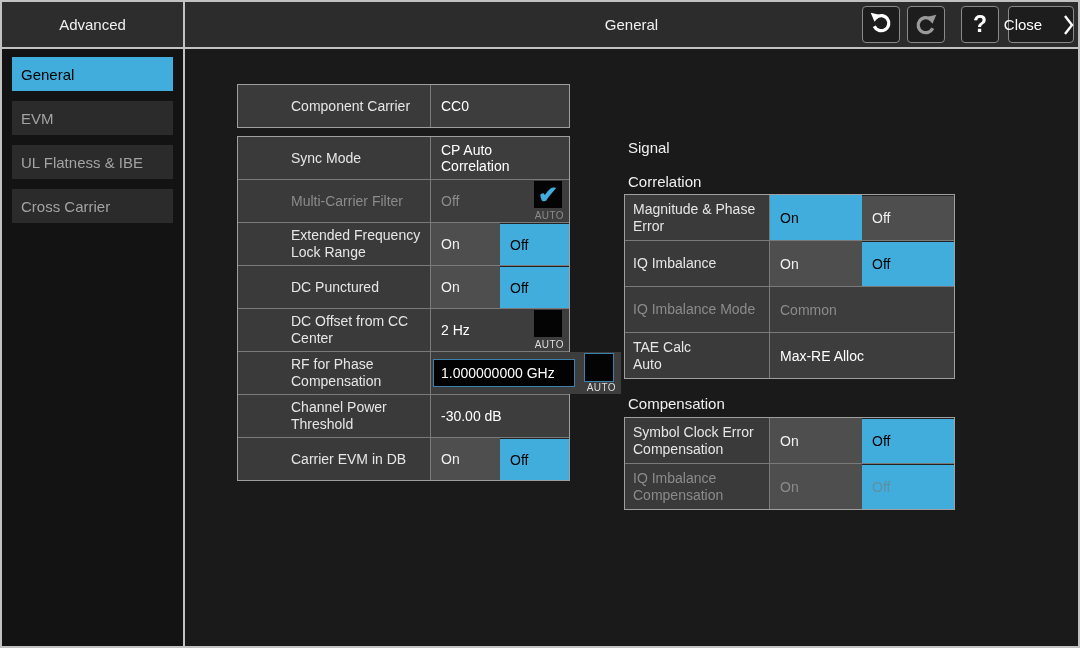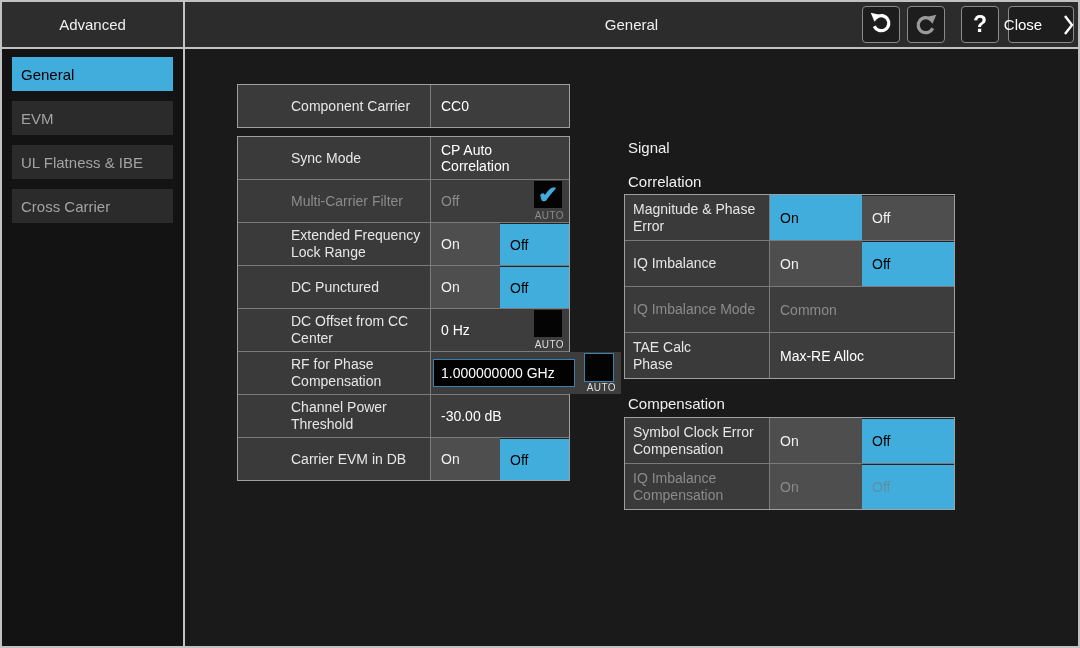--- a/index.html
+++ b/index.html
@@ -189,21 +189,21 @@
           <div class="cell-toggle">
             <div class="half">On</div>
             <div class="half sel">Off</div>
           </div>
         </div>
 
         <div class="row">
           <div class="cell-label">DC Offset from CC
 Center</div>
           <div class="cell-value has-auto">
-            <span>0 Hz</span>
+            <span>2 Hz</span>
             <div class="auto-wrap">
               <div class="auto-box"></div>
               <span class="auto-label">AUTO</span>
             </div>
           </div>
         </div>
 
         <div class="row">
           <div class="cell-label">RF for Phase
 Compensation</div>
@@ -254,21 +254,21 @@
           </div>
         </div>
 
         <div class="row disabled">
           <div class="cell-label">IQ Imbalance Mode</div>
           <div class="cell-value">Common</div>
         </div>
 
         <div class="row">
           <div class="cell-label">TAE Calc
-Phase</div>
+Auto</div>
           <div class="cell-value">Max-RE Alloc</div>
         </div>
 
       </div>
 
       <div class="section-label lbl-compensation">Compensation</div>
 
       <div class="stable t-right t-comp">
 
         <div class="row">

